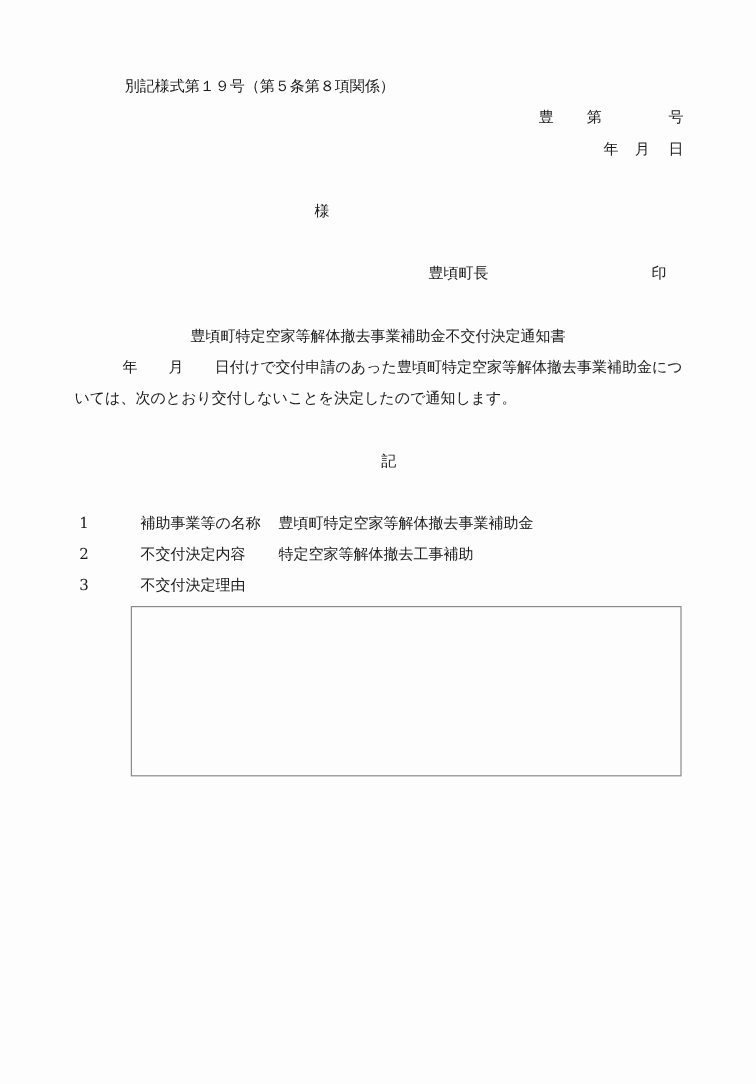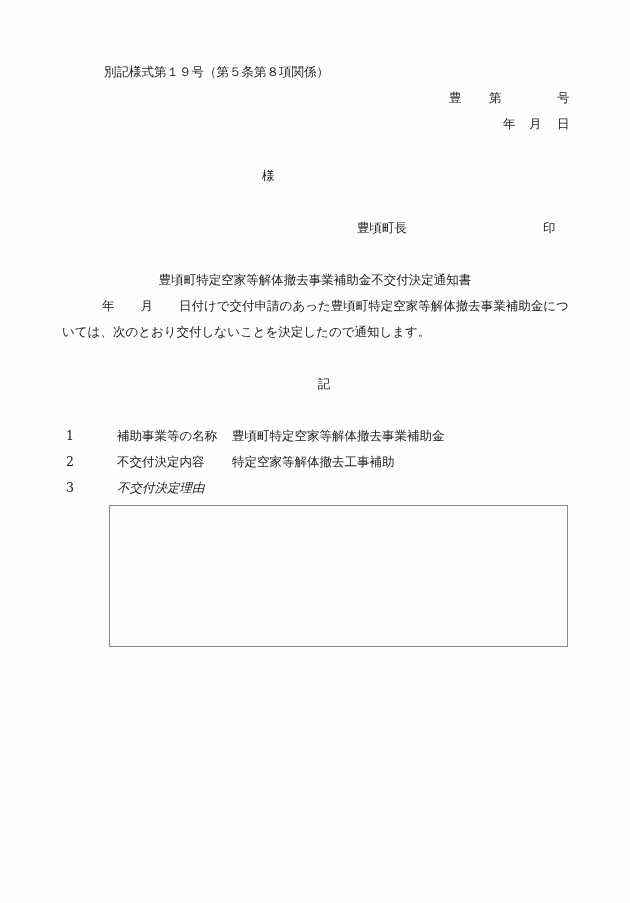--- a/index.html
+++ b/index.html
@@ -69,15 +69,15 @@
 
 <div class="abs item-num" style="top:428px;">1</div>
 <div class="abs item-label" style="top:428px;">補助事業等の名称</div>
 <div class="abs item-value" style="top:428px;">豊頃町特定空家等解体撤去事業補助金</div>
 
 <div class="abs item-num" style="top:454px;">2</div>
 <div class="abs item-label" style="top:454px;font-family:Liberation Serif, serif;">不交付決定内容</div>
 <div class="abs item-value" style="top:454px;">特定空家等解体撤去工事補助</div>
 
 <div class="abs item-num" style="top:480px;">3</div>
-<div class="abs item-label" style="top:480px;font-style:italic;">不交付決定理由</div>
+<div class="abs item-label" style="top:480px;">不交付決定理由</div>
 
 <div class="reason-box"></div>
 
 </body></html>

